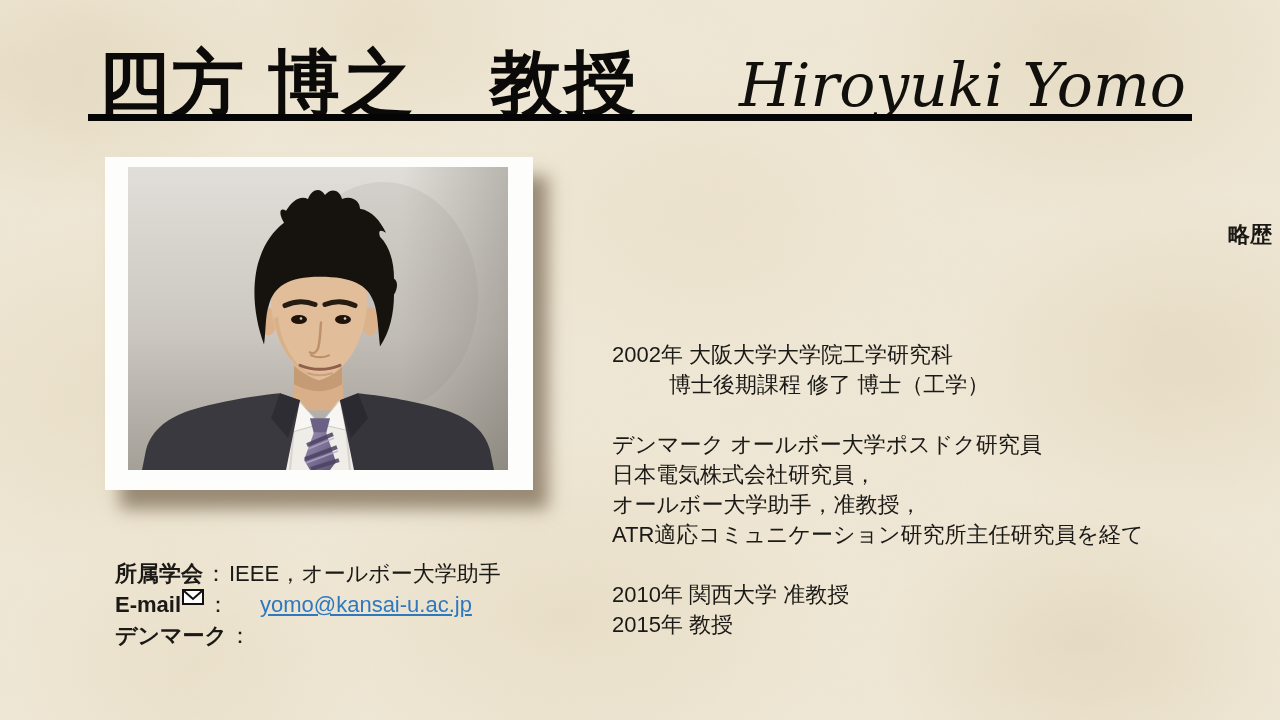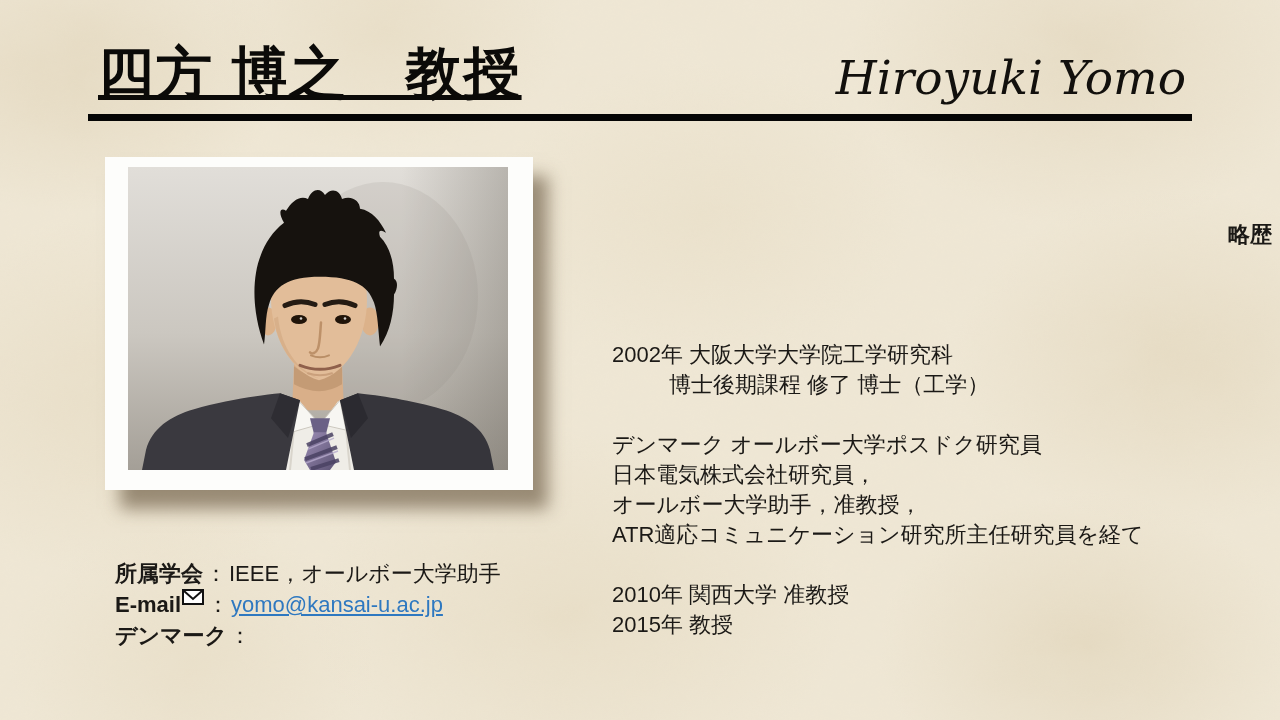--- a/index.html
+++ b/index.html
@@ -16,44 +16,44 @@
       radial-gradient(ellipse 360px 260px at 10% 55%, rgba(213,196,160,.32), transparent 70%),
       radial-gradient(ellipse 320px 240px at 92% 50%, rgba(207,189,151,.35), transparent 70%),
       radial-gradient(ellipse 380px 260px at 45% 85%, rgba(215,199,164,.33), transparent 70%),
       radial-gradient(ellipse 300px 220px at 85% 90%, rgba(206,188,150,.38), transparent 70%),
       radial-gradient(ellipse 260px 200px at 15% 92%, rgba(218,203,170,.32), transparent 70%);
     color:#171513;
   }
   .texture{position:absolute;left:0;top:0;opacity:.45;pointer-events:none;}
   .title-ja{
     position:absolute;left:98px;top:36px;
-    font-size:56px;font-weight:700;letter-spacing:2px;color:#0b0a08;white-space:pre;text-decoration:underline;
+    font-size:72px;font-weight:700;letter-spacing:2px;color:#0b0a08;white-space:pre;
   }
   .title-en{
     position:absolute;right:94px;top:50px;
     font-family:"DejaVu Serif","Liberation Serif",serif;font-style:italic;
-    font-size:47px;color:#12100d;white-space:pre;
+    font-size:60px;color:#12100d;white-space:pre;
   }
   .rule{position:absolute;left:88px;top:114px;width:1104px;height:7px;background:#050505;}
   .photo-frame{
     position:absolute;left:105px;top:157px;width:428px;height:333px;box-sizing:border-box;
     background:#fdfdfb;padding:10px 25px 20px 23px;
     box-shadow:15px 19px 16px rgba(84,66,42,.55);
   }
   .portrait{width:100%;height:100%;display:block;}
   .bio{position:absolute;left:612px;top:160px;width:660px;font-size:22px;line-height:30px;white-space:pre;color:#1b1916;}
   .bio-heading{font-weight:700;min-height:30px;text-align:right;}
   .bio-line{min-height:30px;}
   .bio-line.indent{padding-left:57px;}
   .footer{position:absolute;left:115px;top:558px;width:1120px;font-size:22px;line-height:31px;color:#1b1916;}
   .foot-row{display:flex;white-space:pre;height:31px;}
   .foot-label{font-weight:700;}
   .foot-colon{padding:0 2px;}
   .envelope{margin:0 1px;display:inline-block;}
-  a.email{color:#2e78c0;text-decoration:underline;}
+  a.email{color:#2e78c0;text-decoration:underline;margin-left:29px;}
 </style>
 </head>
 <body>
 
 <div class="slide">
 
   <svg class="texture" width="1280" height="720" aria-hidden="true">
     <filter id="ptx" x="0" y="0" width="100%" height="100%">
       <feTurbulence type="fractalNoise" baseFrequency="0.014 0.02" numOctaves="5" seed="11"></feTurbulence>
       <feColorMatrix type="matrix" values="0 0 0 0 0.84  0 0 0 0 0.78  0 0 0 0 0.64  0.4 0.4 0.4 0 0"></feColorMatrix>

